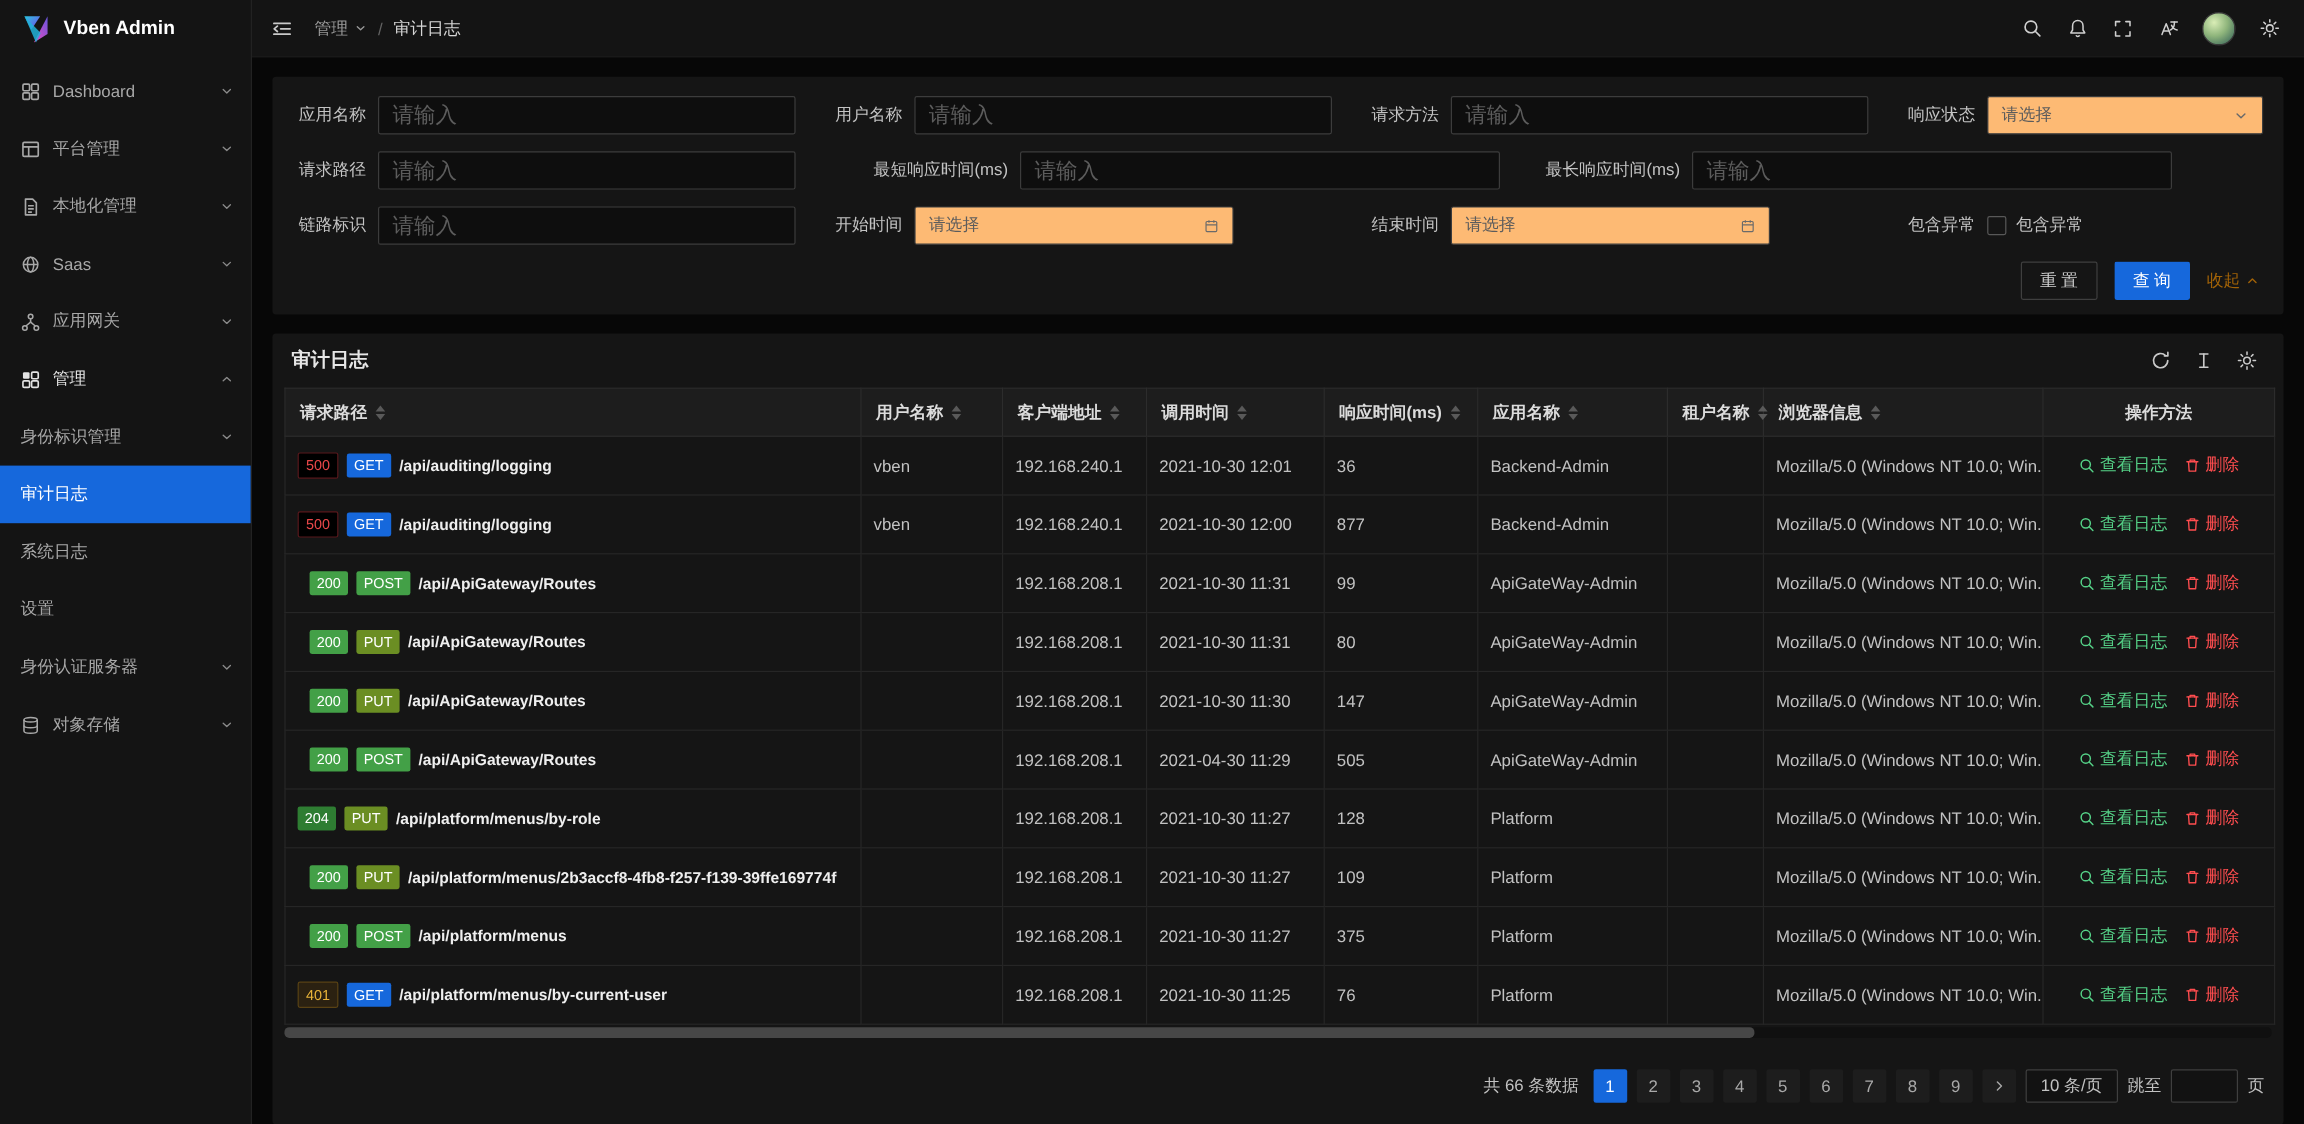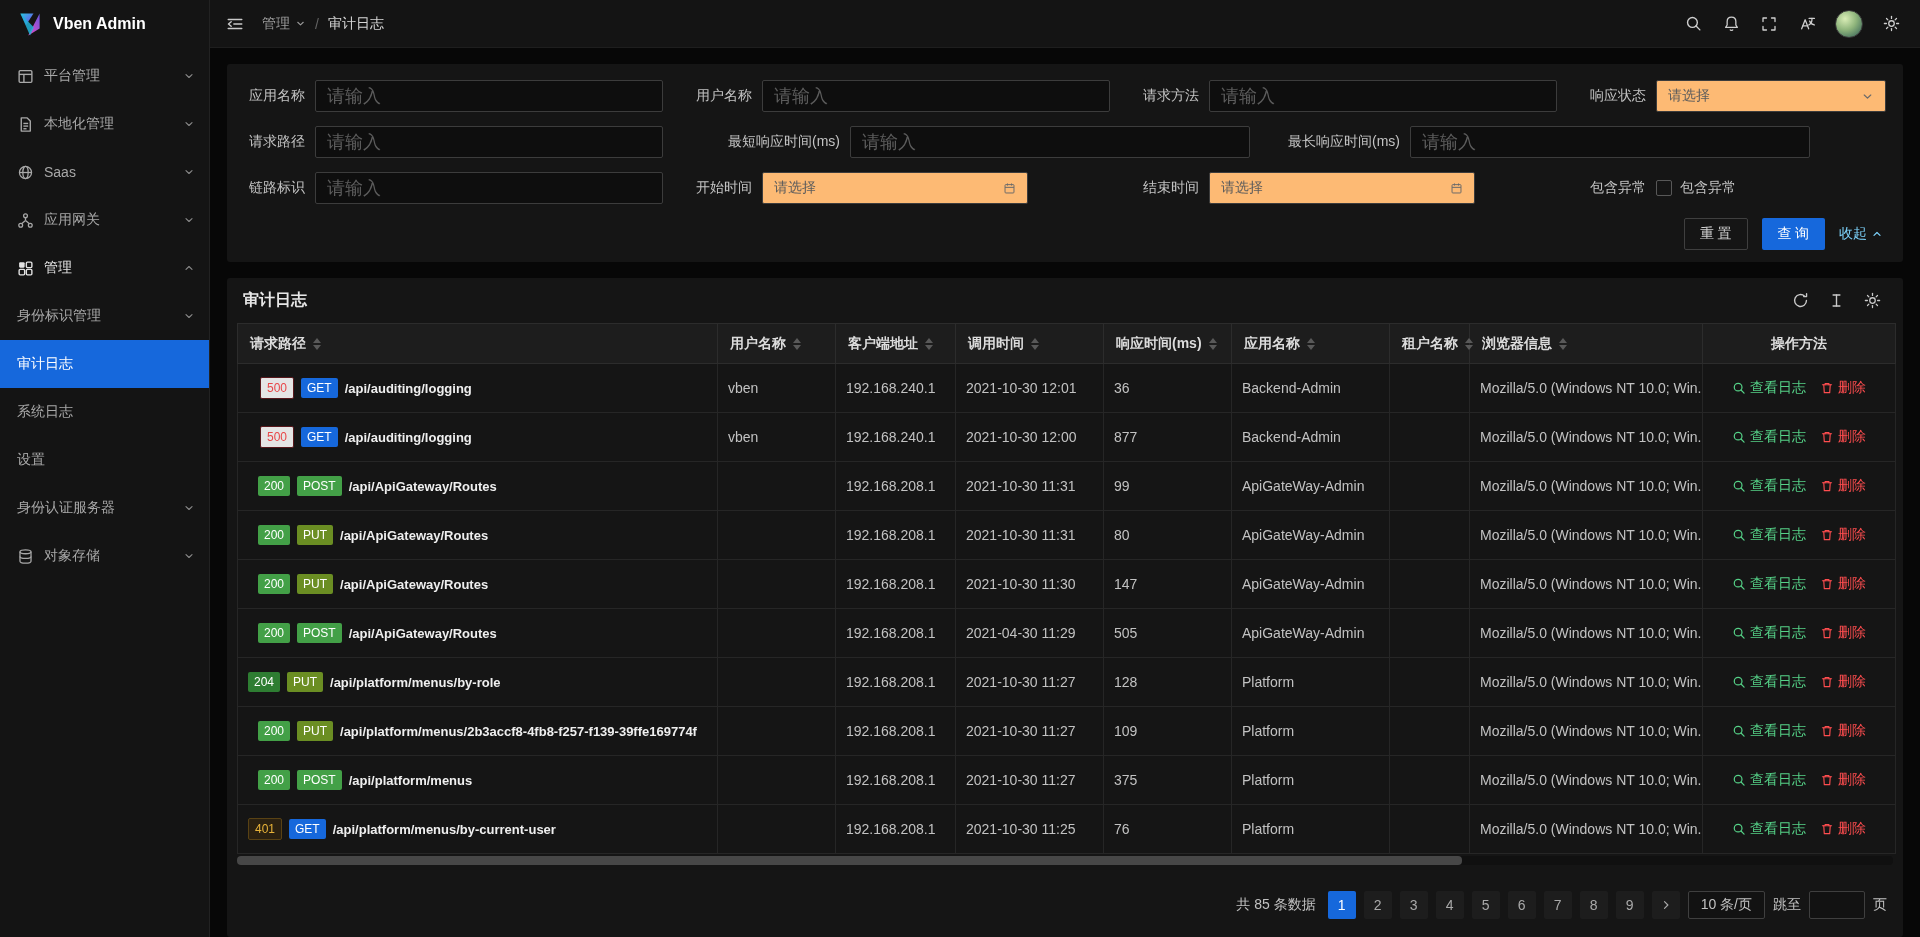--- a/index.html
+++ b/index.html
@@ -58,42 +58,42 @@
   .field.wlabel { width:560px; }
   .field.wlabel .lbl { width:150px; }
   .field.wlabel .ctl { width:400px; }
   .field.datef .ctl { width:266px; }
   .checkbox { width:16px; height:16px; border:1px solid #585858; border-radius:2px; background:transparent; cursor:pointer; margin-right:8px; flex:none; }
   .cb-label { color:#c3c3c3; }
   .f-buttons { display:flex; justify-content:flex-end; align-items:center; gap:14px; margin-top:6px; padding-right:4px; }
   .btn { height:32px; padding:0 15px; border-radius:2px; font-size:14px; border:1px solid transparent; cursor:pointer; font-family:Liberation Serif, serif; white-space:nowrap; }
   .btn.default { background:transparent; border-color:#3f3f3f; color:#d2d2d2; }
   .btn.primary { background:#1668dc; color:#ffffff; }
-  .collapse-link { color:#7dd3fc; display:flex; align-items:center; gap:4px; cursor:pointer; }
+  .collapse-link { color:#a16207; display:flex; align-items:center; gap:4px; cursor:pointer; }
   .collapse-link .sic { width:12px; height:12px; }
 
   
   .table-card { flex:1; display:flex; flex-direction:column; overflow:hidden; padding:0 10px; }
   .t-head { display:flex; align-items:center; padding:12px 6px; flex:none; }
   .t-head h3 { font-size:16px; font-weight:600; color:#e6e6e6; }
   .t-tools { margin-left:auto; display:flex; gap:19px; color:#c9c9c9; padding-right:6px; }
   .t-tools .tool { width:17px; height:17px; cursor:pointer; }
   table { width:100%; border-collapse:collapse; table-layout:fixed; font-size:14px; flex:none; }
   thead th { background:#1d1d1d; height:40px; font-weight:600; color:#dcdcdc; text-align:left; padding:0 12px; border:1px solid #2c2c2c; white-space:nowrap; }
   .th-inner { display:flex; align-items:center; }
   th.center .th-inner { justify-content:center; }
   .sorter { display:inline-flex; flex-direction:column; gap:2px; margin-left:7px; cursor:pointer; }
   .sorter i { width:0; height:0; border-left:4px solid transparent; border-right:4px solid transparent; display:block; }
   .sorter .up { border-bottom:5px solid #595959; }
   .sorter .dn { border-top:5px solid #595959; }
   tbody td { height:49px; padding:0 10px; color:#c2c2c2; border:1px solid #262626; white-space:nowrap; overflow:hidden; }
   .badge { display:inline-block; min-width:32px; padding:1px 6px; border-radius:2px; font-size:12px; line-height:18px; text-align:center; margin-right:7px; vertical-align:middle; }
   .st-200 { background:#43a047; color:#ffffff;margin-left:10px; }
   .st-204 { background:#2e7d32; color:#ffffff; }
-  .st-500 { background:#e5e5e5; color:#e84749; border:1px solid #58181c;margin-left:12px; }
+  .st-500 { background:#000000; color:#e84749; border:1px solid #58181c; }
   .st-401 { background:#2b2111; color:#e8b339; border:1px solid #594214; }
   .m-get  { background:#1668dc; color:#ffffff; }
   .m-post { background:#43a047; color:#ffffff; }
   .m-put  { background:#6b8e23; color:#ffffff; }
   .path-text { color:#efefef; font-weight:600; font-size:13px; vertical-align:middle; }
   .c-actions { text-align:center; }
   .act { display:inline-flex; align-items:center; gap:4px; cursor:pointer; }
   .act .aic { width:14px; height:14px; }
   .act.view { color:#55d187; margin-right:14px; }
   .act.del { color:#ff4d4f; }
@@ -132,20 +132,36 @@
           </defs>
           <path d="M5 4h15l-8.5 13z" fill="url(#lg1)"></path>
           <path d="M27 4v17l-13 8z" fill="url(#lg2)" opacity="0.92"></path>
           <path d="M5 4l11 25 4.5-9z" fill="#21b3d8" opacity="0.85"></path>
         </svg>
       </span>
       <span class="logo-text">Vben Admin</span>
     </div>
 
     <nav class="menu">
+      <div class="m-item">
+        <span class="m-icon">
+          <svg viewBox="0 0 16 16" width="17" height="17" fill="none" stroke="currentColor" stroke-width="1.3">
+              <rect x="2" y="2" width="5.2" height="5.2" rx="1"></rect>
+              <rect x="8.8" y="2" width="5.2" height="5.2" rx="1"></rect>
+              <rect x="2" y="8.8" width="5.2" height="5.2" rx="1"></rect>
+              <rect x="8.8" y="8.8" width="5.2" height="5.2" rx="1"></rect>
+            </svg>
+        </span>
+        <span class="m-label">Dashboard</span>
+        <span class="m-arrow">
+            <svg viewBox="0 0 16 16" width="12" height="12" fill="none" stroke="currentColor" stroke-width="1.5" stroke-linecap="round" stroke-linejoin="round">
+              <polyline points="4,6.2 8,10 12,6.2"></polyline>
+            </svg>
+          </span>
+      </div>
 
       <div class="m-item">
         <span class="m-icon">
           <svg viewBox="0 0 16 16" width="17" height="17" fill="none" stroke="currentColor" stroke-width="1.3">
               <rect x="2" y="2.5" width="12" height="11" rx="1"></rect>
               <line x1="2" y1="6" x2="14" y2="6"></line>
               <line x1="6.5" y1="6" x2="6.5" y2="13.5"></line>
             </svg>
         </span>
         <span class="m-label">平台管理</span>
@@ -897,21 +913,21 @@
                 </td>
               </tr>
             </tbody>
         </table>
 
         <div class="hscroll">
           <div class="hthumb"></div>
         </div>
 
         <div class="pagination">
-          <span class="p-total">共 85 条数据</span>
+          <span class="p-total">共 66 条数据</span>
           <div class="p-pages">
 
               <span class="page is-true">1</span>
 
               <span class="page">2</span>
 
               <span class="page">3</span>
 
               <span class="page">4</span>
 

